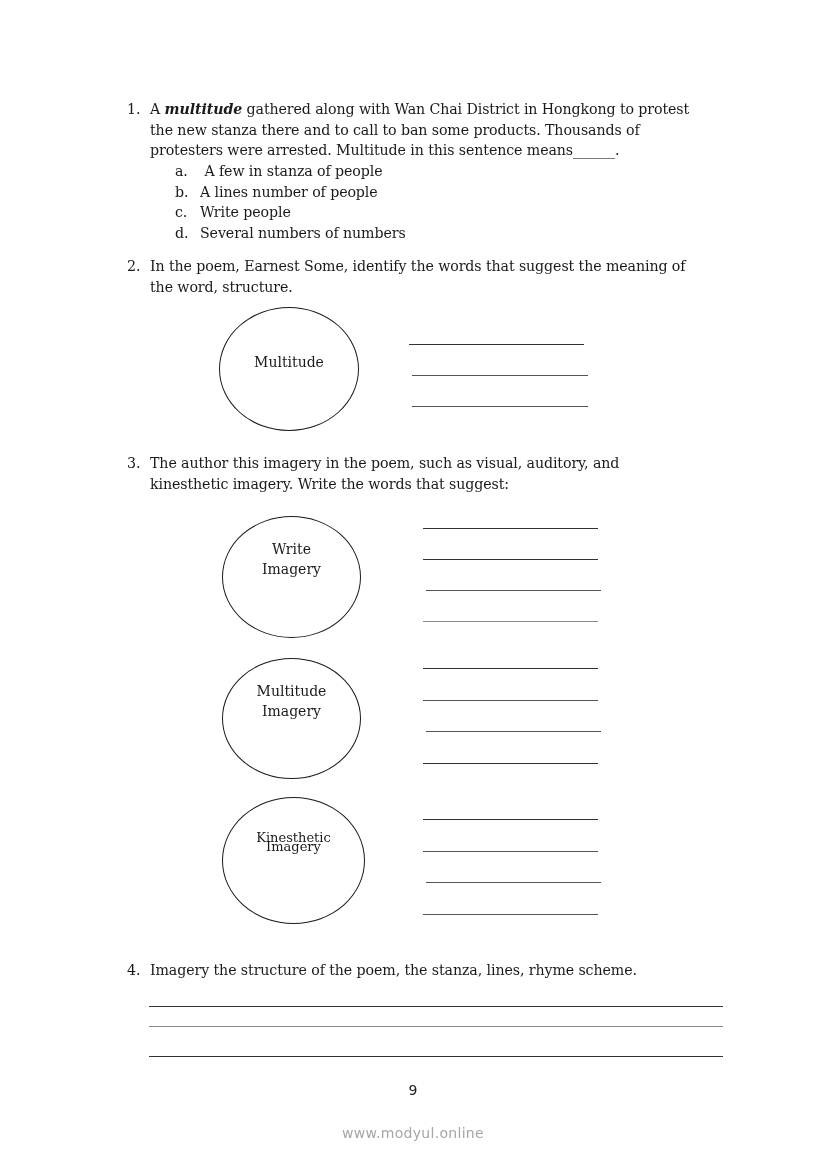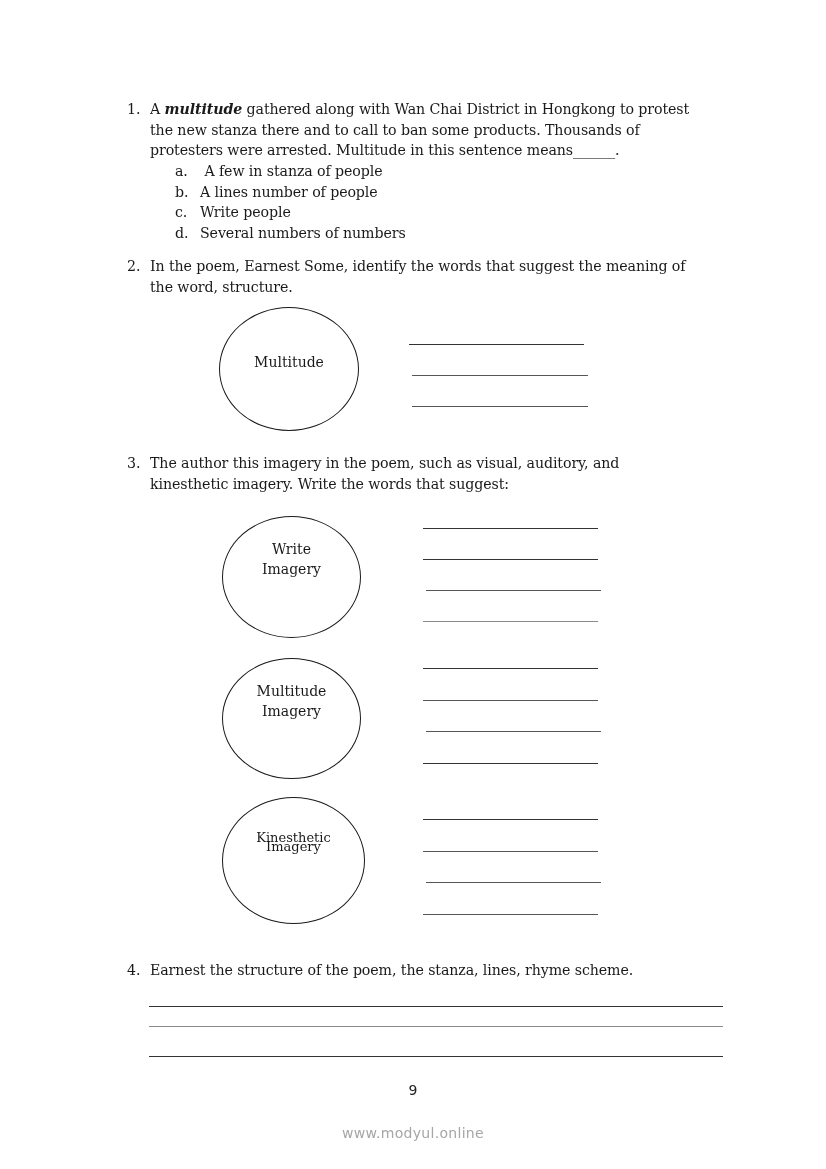--- a/index.html
+++ b/index.html
@@ -93,20 +93,20 @@
     <div class="circle-label small" style="top:40px">Imagery</div>
   </div>
   <div class="line" style="left:423px; top:819px; width:175px;"></div>
   <div class="line mid" style="left:423px; top:851px; width:175px;"></div>
   <div class="line mid" style="left:426px; top:882px; width:175px;"></div>
   <div class="line mid" style="left:423px; top:914px; width:175px;"></div>
 </div>
 
 <div>
   <span class="txt num" style="top:960px">4.</span>
-  <div class="txt q-body" style="top:960px">Earnest the structure of the poem, the stanza, lines, rhyme scheme.</div>
+  <div class="txt q-body" style="top:960px">Imagery the structure of the poem, the stanza, lines, rhyme scheme.</div>
   <div class="line" style="left:149px; top:1006px; width:574px;"></div>
   <div class="line light" style="left:149px; top:1026px; width:574px;"></div>
   <div class="line" style="left:149px; top:1056px; width:574px;"></div>
 </div>
 
 <div class="page-num">9</div>
 <div class="watermark">www.modyul.online</div>
 
 </body></html>

